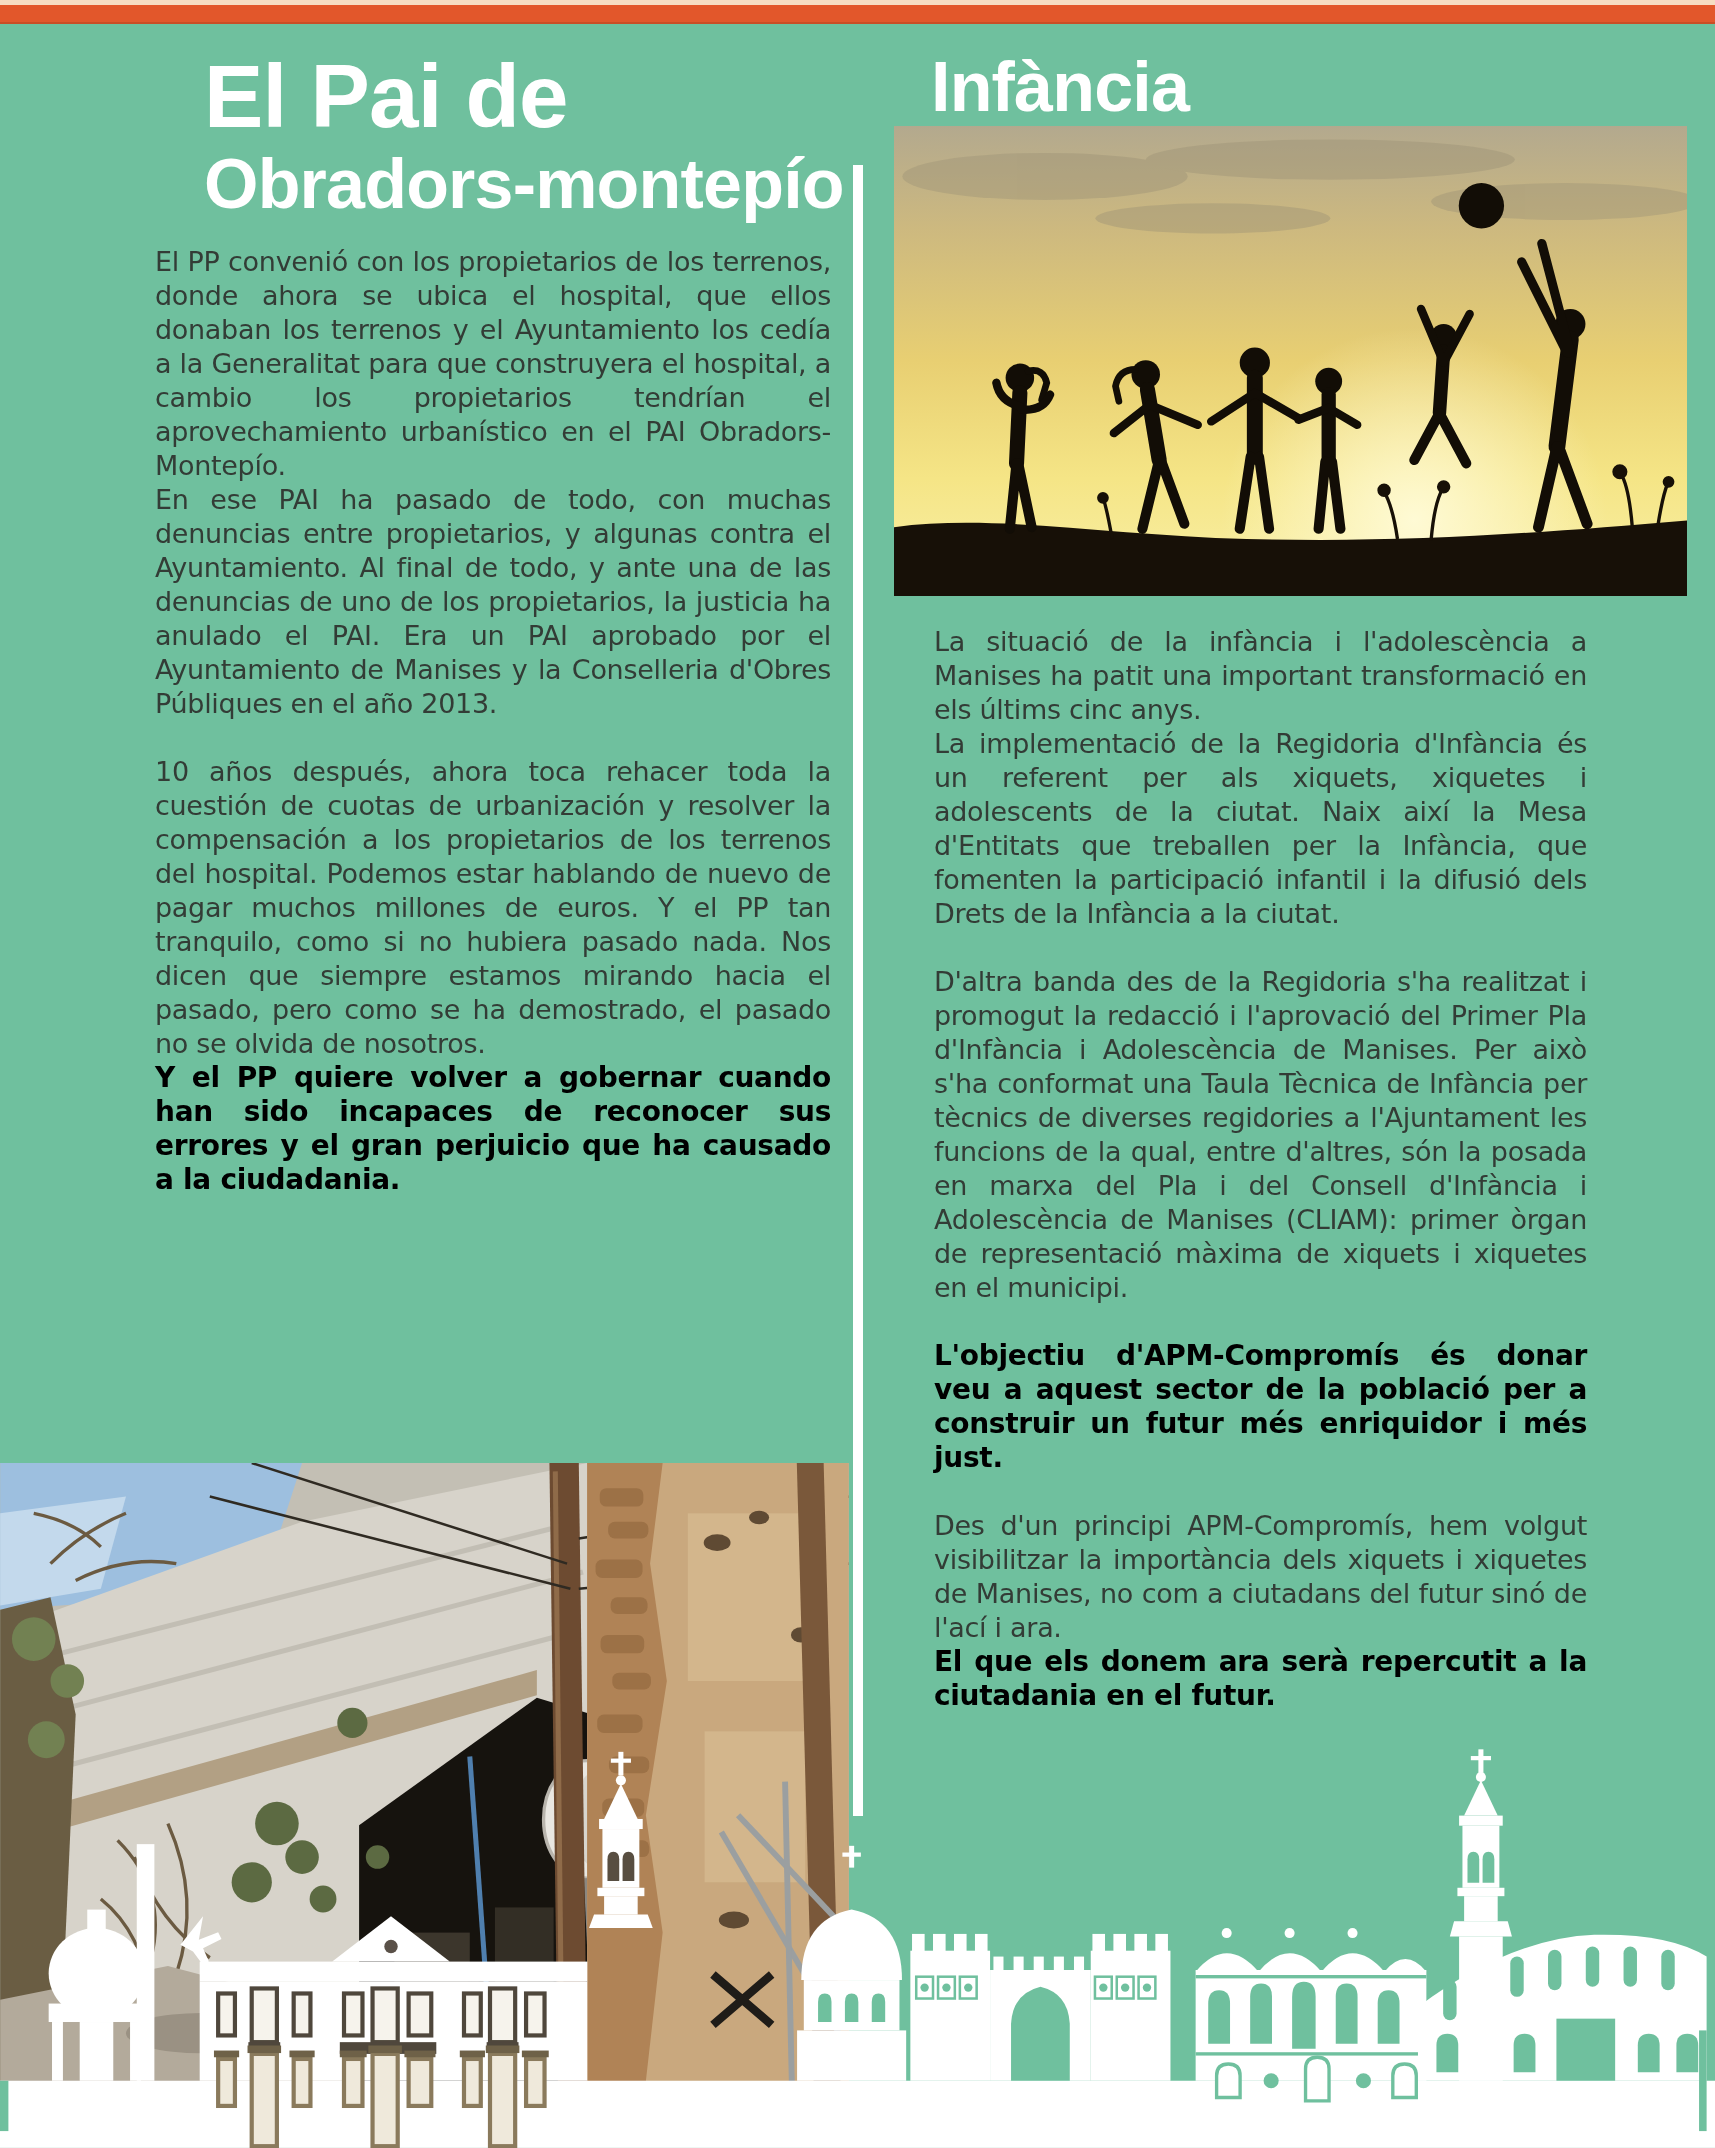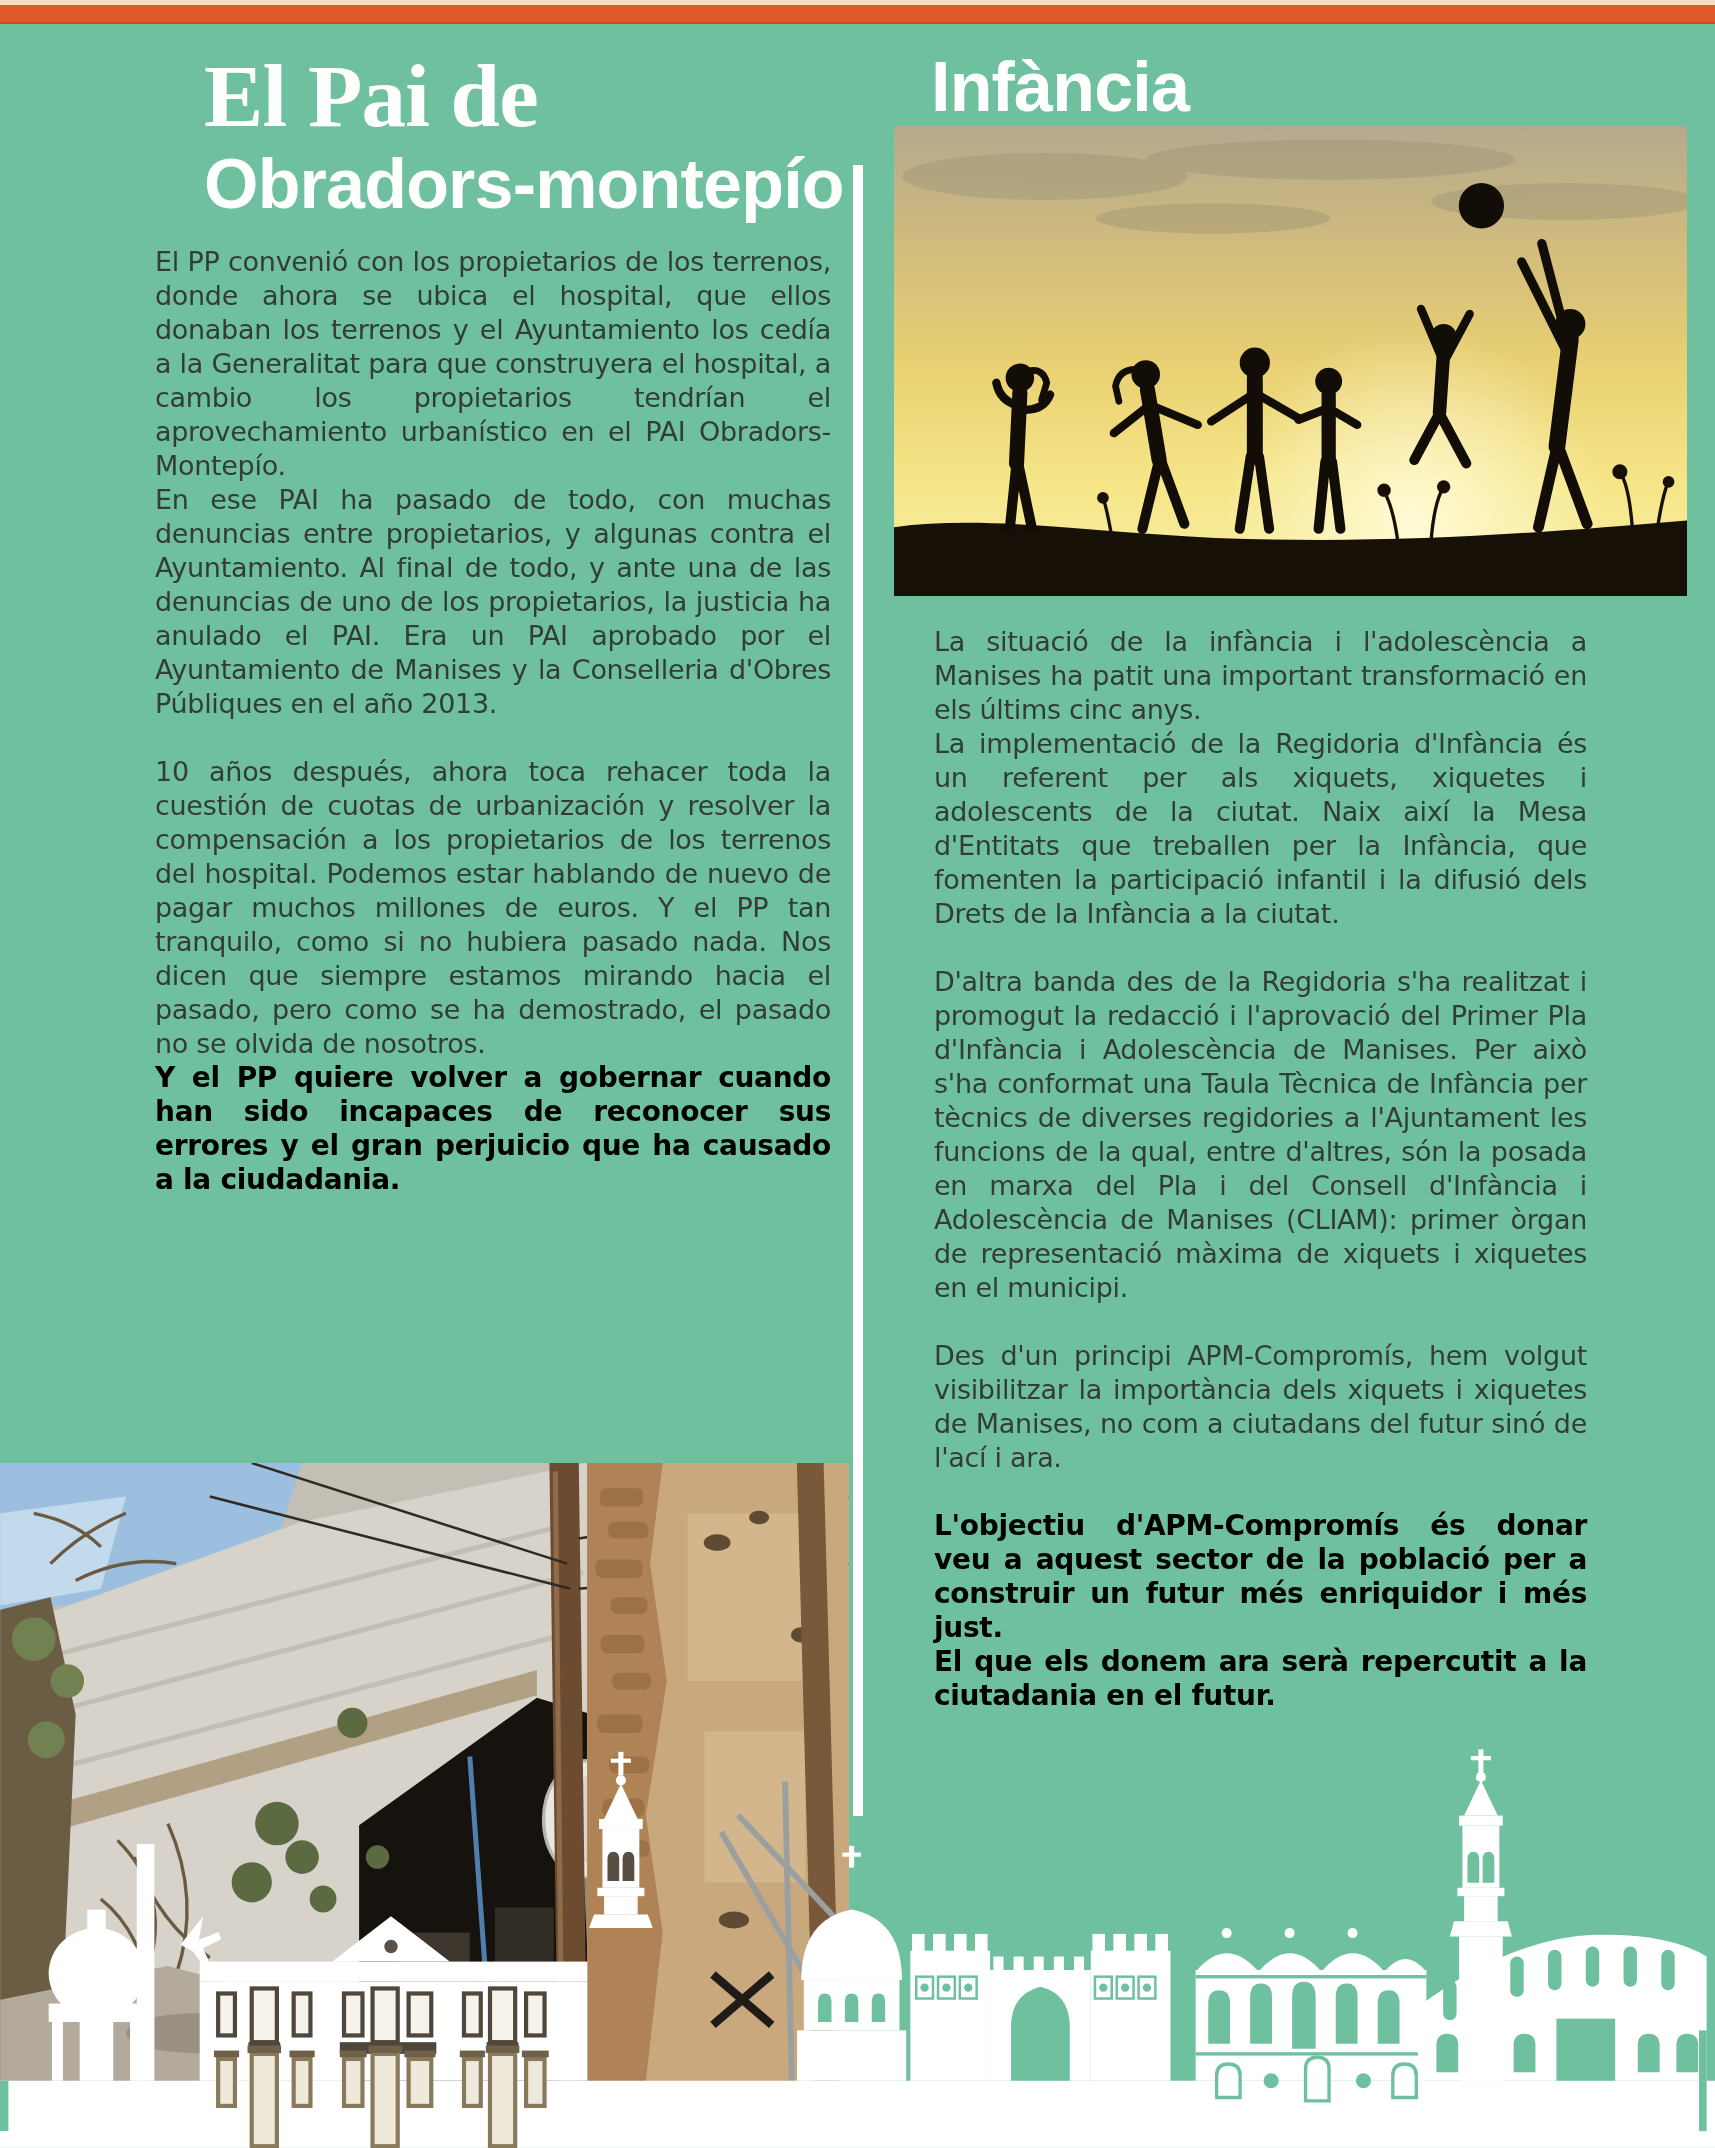--- a/index.html
+++ b/index.html
@@ -16,21 +16,21 @@
 
   .title{
     position:absolute;
     font-family:"Liberation Sans", sans-serif;
     font-weight:bold;
     color:#ffffff;
     line-height:1;
     letter-spacing:-0.8px;
     white-space:nowrap;
   }
-  .title-l1{left:204px;top:52px;font-size:89px;font-family:Liberation Serif, serif;}
+  .title-l1{left:204px;top:52px;font-size:89px;}
   .title-l2{left:204px;top:149px;font-size:70px;}
   .title-r {left:931px;top:52px;font-size:70px;}
 
   .body-text{
     position:absolute;
     color:#333c36;
     font-size:27px;
     line-height:34px;
     text-align:justify;
     letter-spacing:-0.3px;
@@ -258,22 +258,22 @@
           <path d="M790,382 L768,478 M792,382 L826,474" fill="none" stroke-width="13"></path>
         </g>
       </g>
     </svg>
   </div>
 
   <div class="body-text body-right">
     <p>La situació de la infància i l'adolescència a Manises ha patit una important transformació en els últims cinc anys.</p>
     <p>La implementació de la Regidoria d'Infància és un referent per als xiquets, xiquetes i adolescents de la ciutat. Naix així la Mesa d'Entitats que treballen per la Infància, que fomenten la participació infantil i la difusió dels Drets de la Infància a la ciutat.</p>
     <p class="gap">D'altra banda des de la Regidoria s'ha realitzat i promogut la redacció i l'aprovació del Primer Pla d'Infància i Adolescència de Manises. Per això s'ha conformat una Taula Tècnica de Infància per tècnics de diverses regidories a l'Ajuntament les funcions de la qual, entre d'altres, són la posada en marxa del Pla i del Consell d'Infància i Adolescència de Manises (CLIAM): primer òrgan de representació màxima de xiquets i xiquetes en el municipi.</p>
+    <p class="gap bold">L'objectiu d'APM-Compromís és donar veu a aquest sector de la població per a construir un futur més enriquidor i més just.</p>
     <p class="gap">Des d'un principi APM-Compromís, hem volgut visibilitzar la importància dels xiquets i xiquetes de Manises, no com a ciutadans del futur sinó de l'ací i ara.</p>
-    <p class="gap bold">L'objectiu d'APM-Compromís és donar veu a aquest sector de la població per a construir un futur més enriquidor i més just.</p>
     <p class="bold">El que els donem ara serà repercutit a la ciutadania en el futur.</p>
   </div>
 
   <svg class="skyline" viewBox="0 0 2044 480">
 
     <rect x="0" y="400" width="2044" height="80" fill="#ffffff"></rect>
     <rect x="0" y="400" width="10" height="60" fill="#6fc09e"></rect>
 
     <g fill="#ffffff">
       <rect x="104" y="196" width="22" height="24"></rect>

